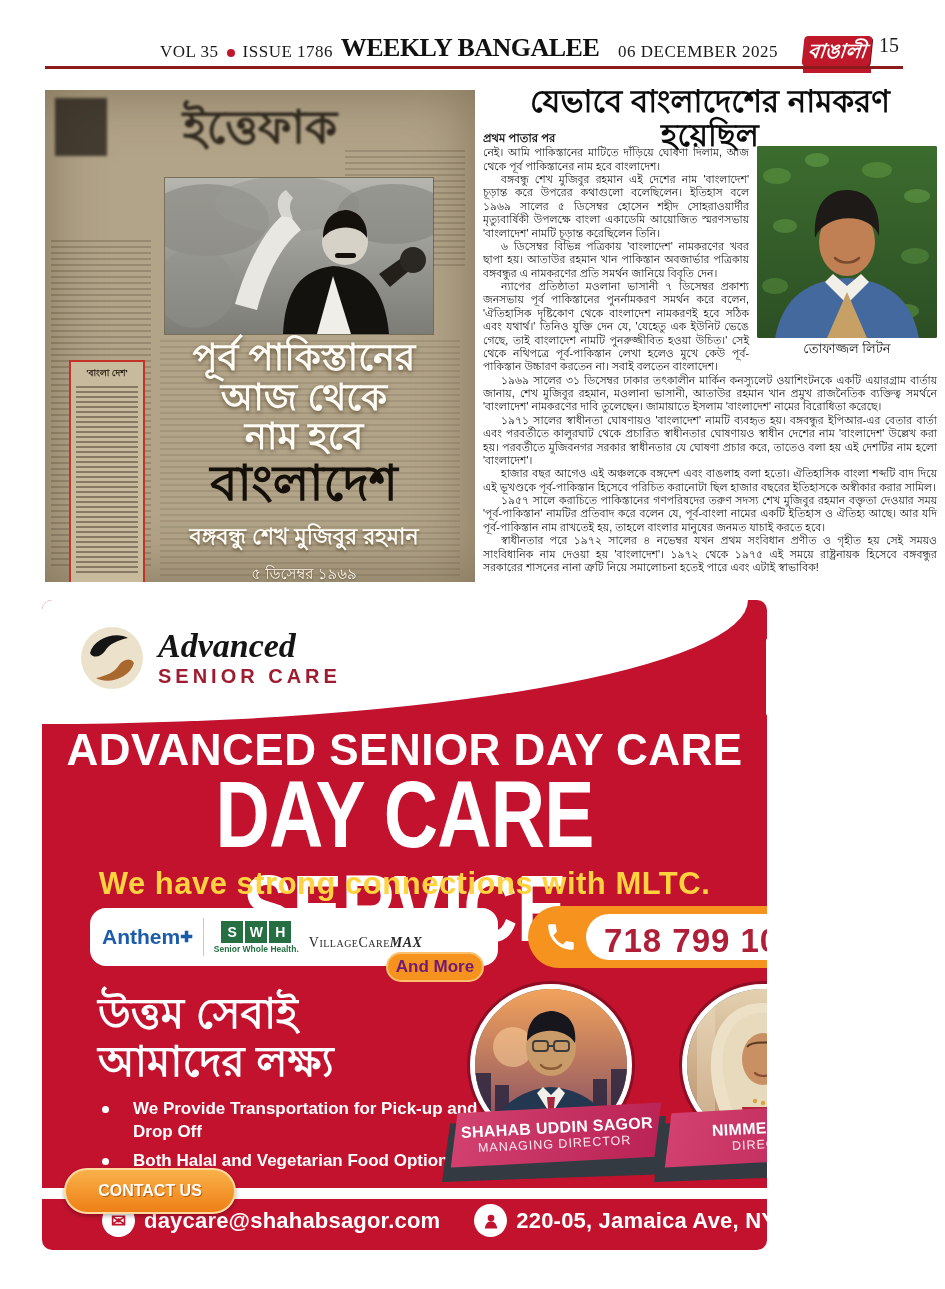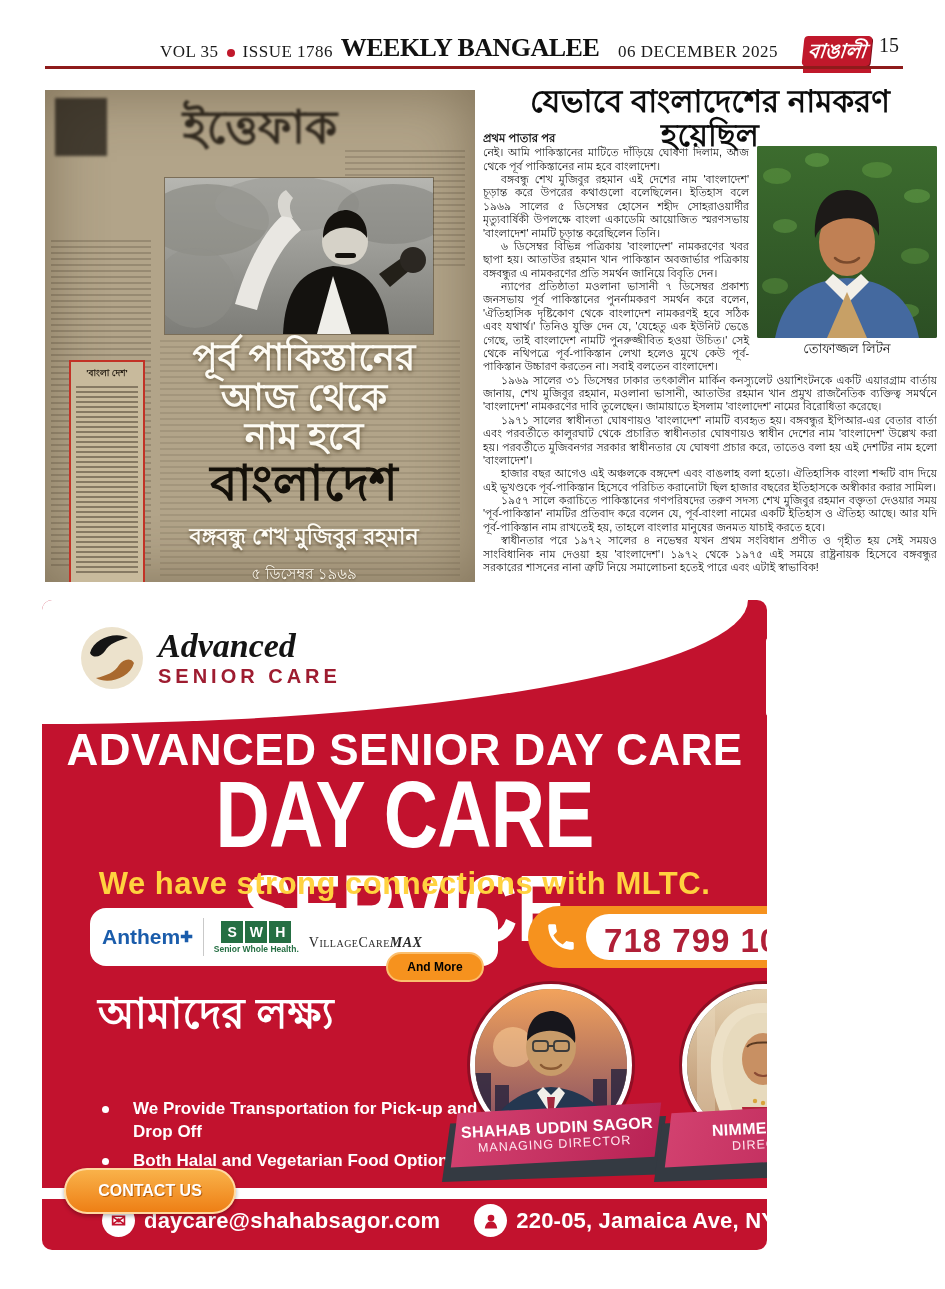--- a/index.html
+++ b/index.html
@@ -61,21 +61,21 @@
   .partners { position:absolute; left:48px; top:308px; width:408px; height:58px; background:#fff; border-radius:16px; display:flex; align-items:center; gap:10px; padding:0 12px; }
   .anthem { color:#1a5cab; font-weight:bold; font-size:21px; display:flex; align-items:center; gap:0; }
   .anthem-cross { font-size:15px; }
   .pdivider { width:1px; height:38px; background:#c9c9c9; }
   .swh { display:flex; flex-direction:column; align-items:center; gap:1px; }
   .swh-squares { display:flex; gap:2px; }
   .swh-squares span { width:22px; height:22px; background:#256f43; color:#fff; font-weight:bold; font-size:14px; display:flex; align-items:center; justify-content:center; }
   .swh-sub { font-size:8.5px; font-weight:bold; color:#256f43; }
   .vcm { font-family:"Liberation Serif",serif; font-size:14px; color:#2a2a2a; font-variant:small-caps; letter-spacing:.5px;margin-top:12px; }
   .vcm .vcm-max { font-style:italic; font-weight:bold; }
-  .andmore { position:absolute; left:344px; top:352px; width:98px; height:30px; background:#f6921e; border:2px solid #fbbf6e; border-radius:15px; color:#000000; font-weight:bold; font-size:12px; text-align:center; line-height:26px; z-index:3; }
+  .andmore { position:absolute; left:344px; top:352px; width:98px; height:30px; background:#f6921e; border:2px solid #fbbf6e; border-radius:15px; color:#701a75; font-weight:bold; font-size:17px; text-align:center; line-height:26px; z-index:3; }
   .phonepill { position:absolute; left:486px; top:306px; width:318px; height:62px; background:#f6921e; border-radius:31px; display:flex; align-items:center; }
   .phonepill .ph-icon { width:34px; height:34px; margin-left:16px; flex:0 0 auto; }
   .phonepill .ph-box { margin-left:8px; margin-right:10px; flex:1; height:46px; background:#fff; border-radius:23px; display:flex; align-items:flex-end; justify-content:center; }
   .phonenum { color:#b01f37; font-weight:bold; font-size:33px; letter-spacing:1px; }
   .bn-tagline { position:absolute; left:56px; top:390px; color:#fff; font-weight:bold; font-size:42px; line-height:1.15; }
   .ad-bullets { position:absolute; left:60px; top:498px; width:380px; list-style:none; }
   .ad-bullets li { display:flex; gap:24px; color:#fff; font-weight:bold; font-size:17px; line-height:1.35; margin-bottom:6px; }
   .bdot { width:7px; height:7px; border-radius:50%; background:#fff; margin-top:8px; flex:0 0 auto; }
   .dphoto { position:absolute; width:162px; height:162px; border-radius:50%; border:5px solid #fff; box-shadow:0 0 0 3px #8f0e24; overflow:hidden; background:#777; z-index:2; }
   .d1 { left:428px; top:384px; }
@@ -463,20 +463,21 @@
     <div class="phonepill">
       <svg class="ph-icon" viewBox="0 0 24 24">
         <path fill="#fff" d="M6.62 10.79c1.44 2.83 3.76 5.14 6.59 6.59l2.2-2.2c.27-.27.67-.36 1.02-.24 1.12.37 2.33.57 3.57.57.55 0 1 .45 1 1V20c0 .55-.45 1-1 1-9.39 0-17-7.61-17-17 0-.55.45-1 1-1h3.5c.55 0 1 .45 1 1 0 1.25.2 2.45.57 3.57.11.35.03.74-.25 1.02l-2.2 2.2z"></path>
       </svg>
       <span class="ph-box">
         <span class="phonenum">718 799 1007</span>
       </span>
     </div>
 
     <div class="bn-tagline">
+      <div>উত্তম সেবাই</div>
       <div>আমাদের লক্ষ্য</div>
     </div>
 
     <ul class="ad-bullets">
       <li>
           <span class="bdot"></span>
           <span>We Provide Transportation for Pick-up and Drop Off</span>
         </li>
       <li>
           <span class="bdot"></span>

